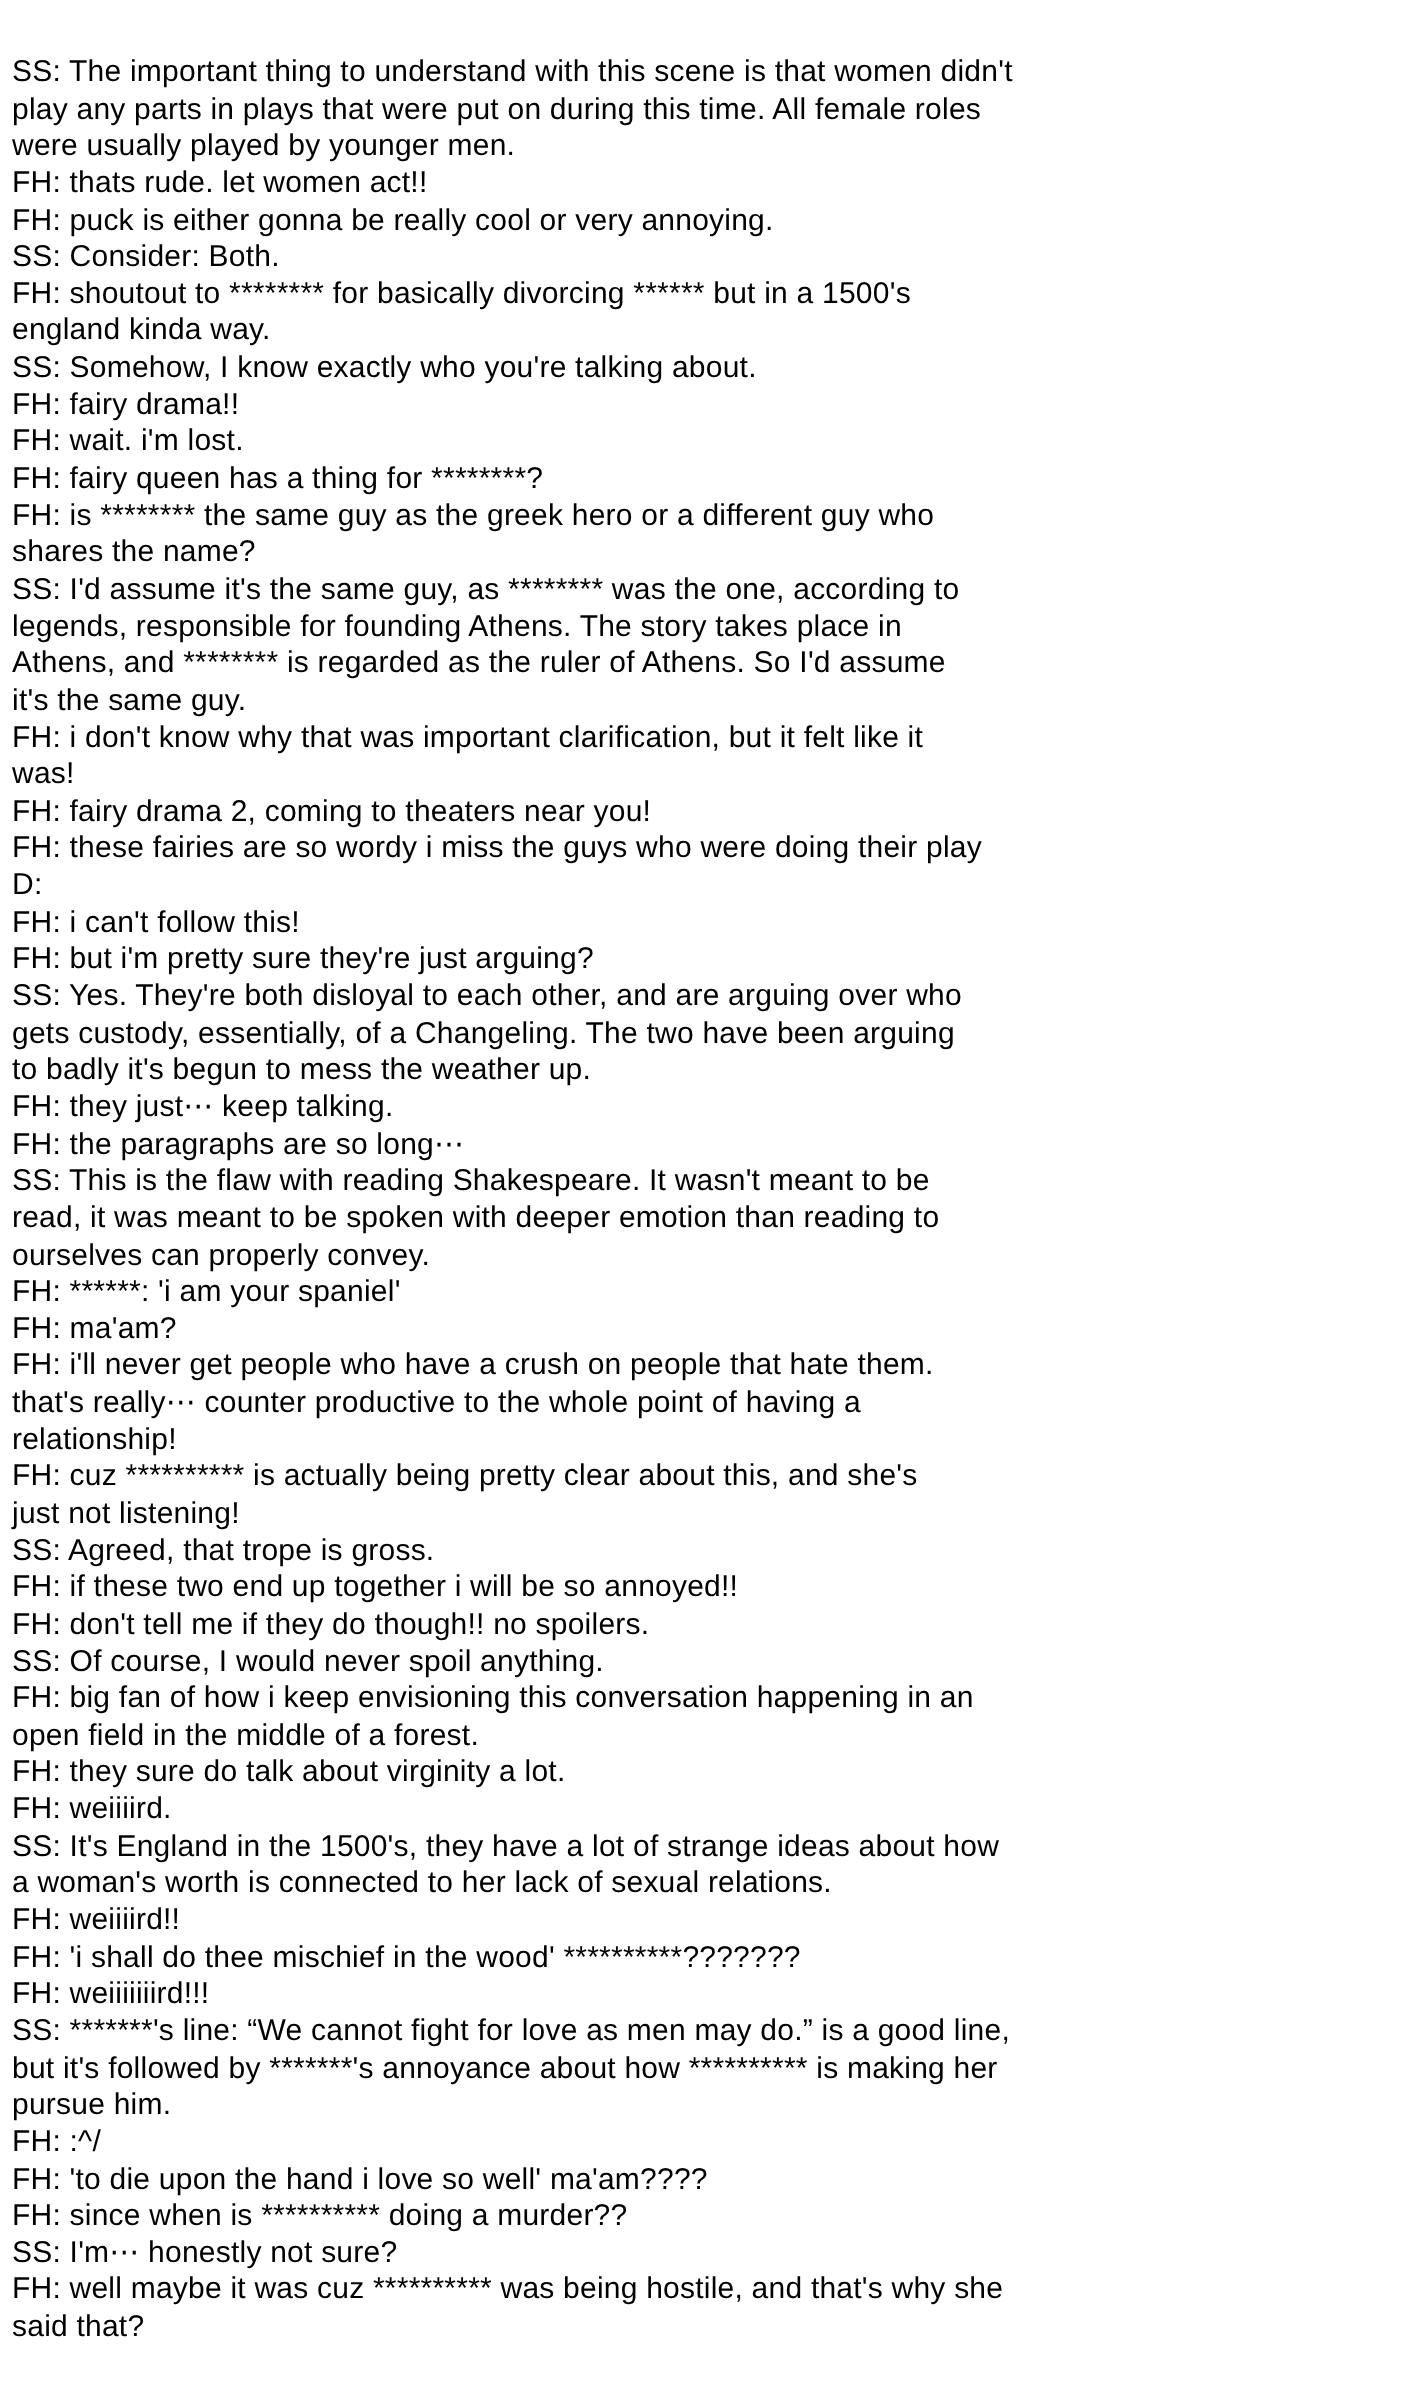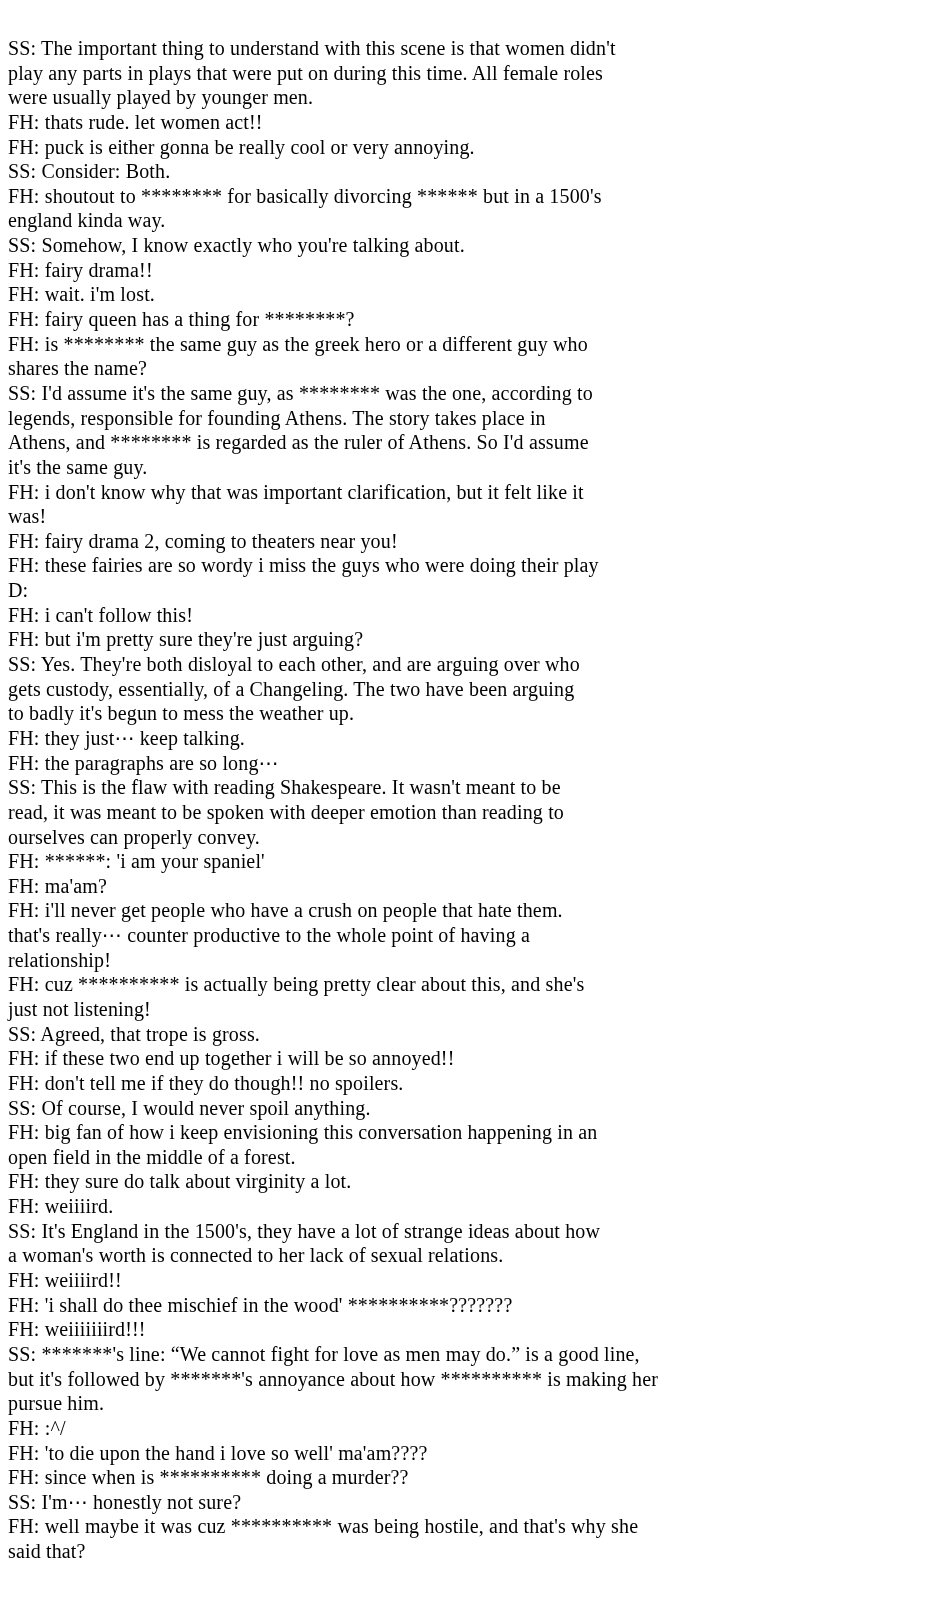--- a/index.html
+++ b/index.html
@@ -10,21 +10,21 @@
   body {
     width: 940px;
     height: 1600px;
     overflow: hidden;
   }
   .transcript {
     box-sizing: border-box;
     width: 940px;
     height: 1600px;
     padding: 36px 0 0 8px;
-    font-family: Liberation Serif, serif;
+    font-family: Liberation Sans, sans-serif;
     font-size: 20px;
     line-height: 24.65px;
     color: #000000;
     white-space: pre;
     overflow: hidden;
   }
   .line {
     height: 24.65px;
     letter-spacing: 0.15px;
   }

